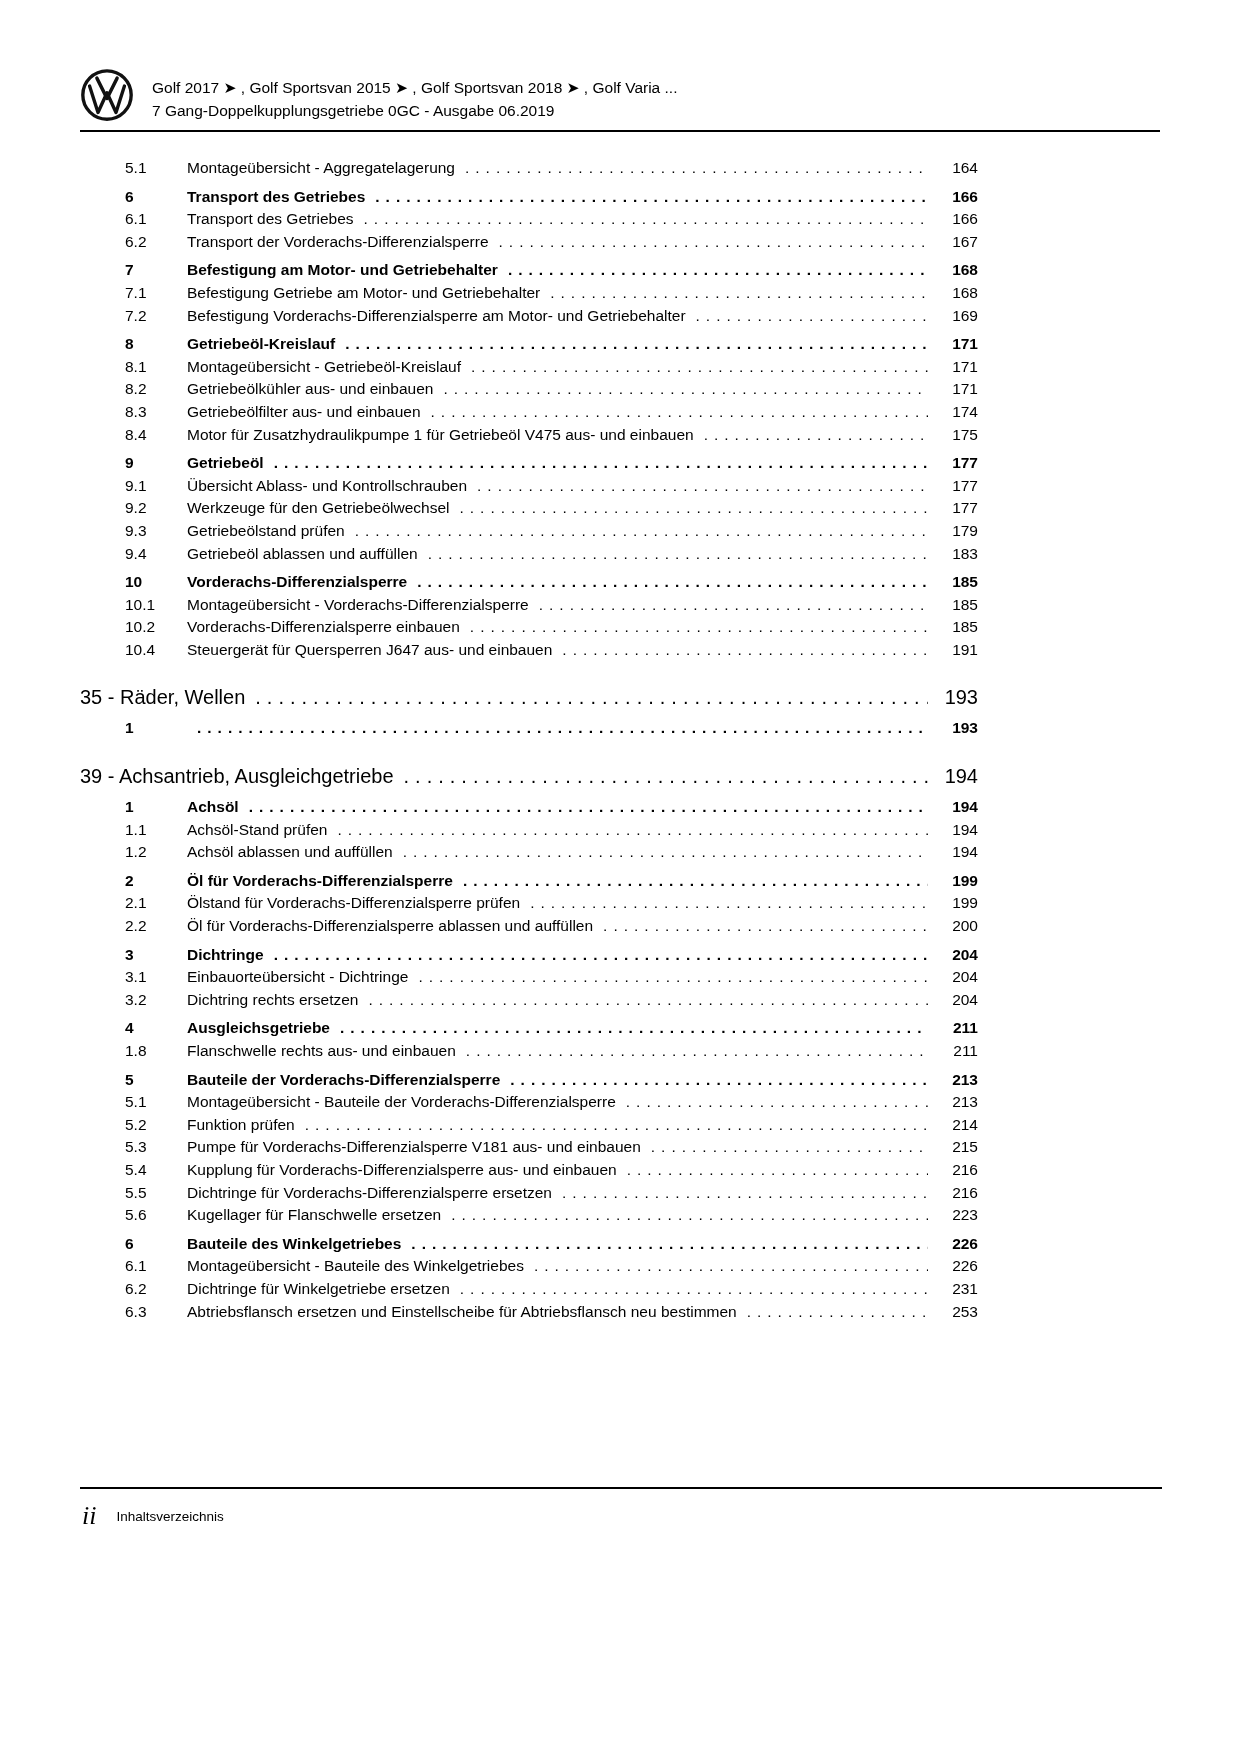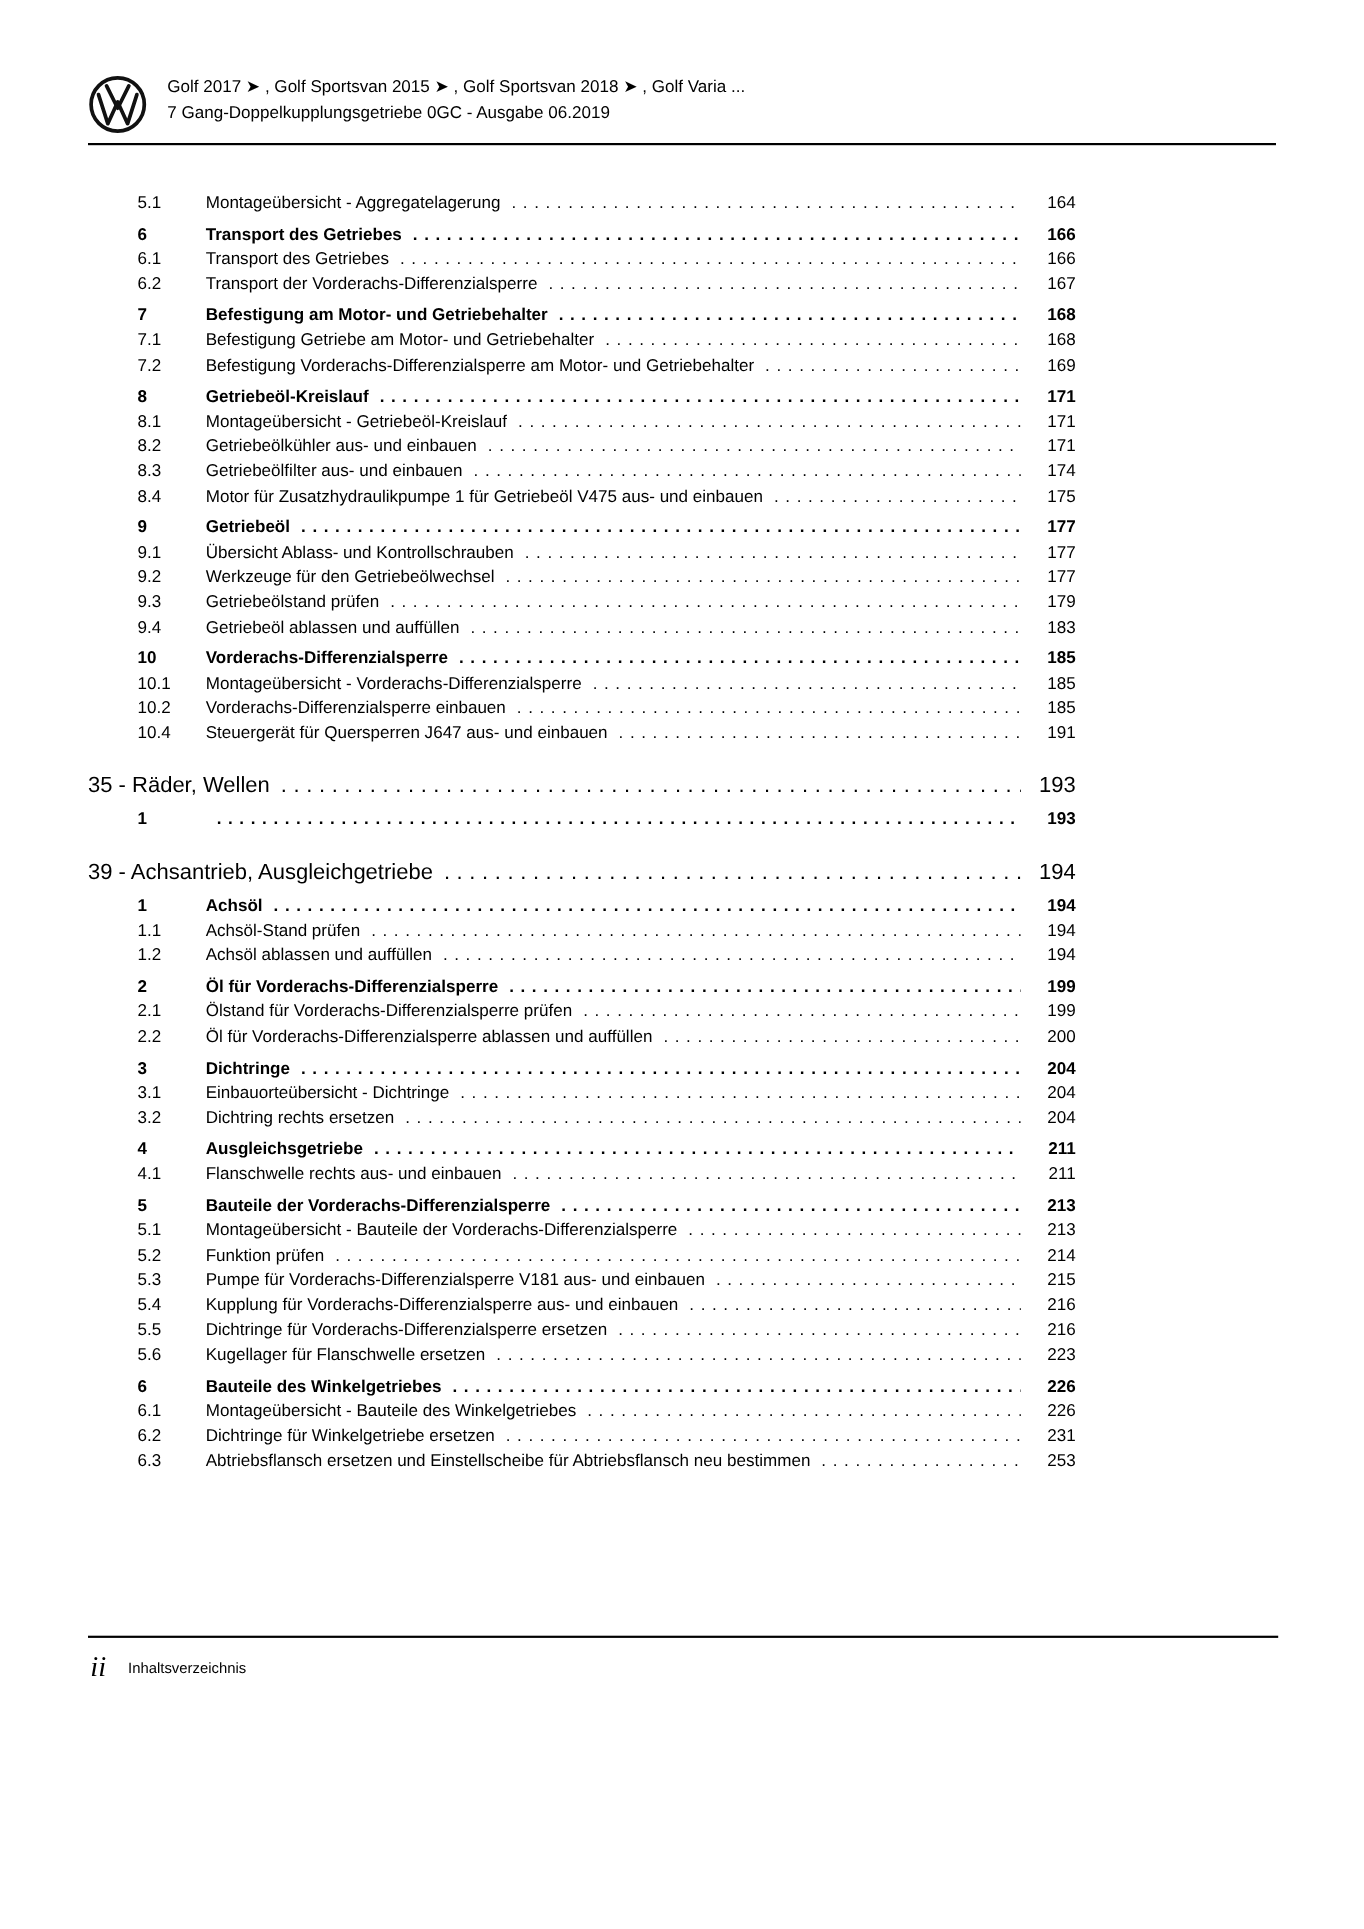--- a/index.html
+++ b/index.html
@@ -5,28 +5,28 @@
   * { margin: 0; padding: 0; box-sizing: border-box; }
   html, body { background: #ffffff; }
   body {
     width: 1240px; height: 1754px;
     font-family: "Liberation Sans", sans-serif;
     color: #000; position: relative; overflow: hidden;
   }
   .page { position: absolute; inset: 0; padding: 68px 80px 0 80px; }
 
   
-  .header-row { display: flex; align-items: flex-start; gap: 18px; }
+  .header-row { display: flex; align-items: flex-end; gap: 18px; }
   .logo svg { width: 54px; height: 54px; display: block; }
   .header-text { font-size: 15.5px; line-height: 23px; }
   .rule { border-bottom: 2px solid #000; }
   .header-rule { margin-top: 8px; }
 
   
-  .toc { width: 898px; margin-top: 42px; }
+  .toc { width: 898px; margin-top: 25px; }
   .toc-row {
     display: flex; align-items: baseline;
     font-size: 15.5px; line-height: 22.6px;
     padding-left: 45px;
   }
   .toc-row .num { flex: none; width: 62px; }
   .toc-row .title { flex: none; white-space: nowrap; }
   .toc-row .leader {
     flex: 1 1 auto; overflow: hidden; white-space: nowrap;
     min-width: 18px; margin: 0 4px 0 10px;
@@ -268,21 +268,21 @@
     <span class="leader"></span>
     <span class="pg">204</span>
   </div>
       <div class="toc-row style-b">
     <span class="num">4</span>
     <span class="title">Ausgleichsgetriebe</span>
     <span class="leader"></span>
     <span class="pg">211</span>
   </div>
       <div class="toc-row style-n">
-    <span class="num">4.1</span>
+    <span class="num">1.8</span>
     <span class="title">Flanschwelle rechts aus- und einbauen</span>
     <span class="leader"></span>
     <span class="pg">211</span>
   </div>
       <div class="toc-row style-b">
     <span class="num">5</span>
     <span class="title">Bauteile der Vorderachs-Differenzialsperre</span>
     <span class="leader"></span>
     <span class="pg">213</span>
   </div>

